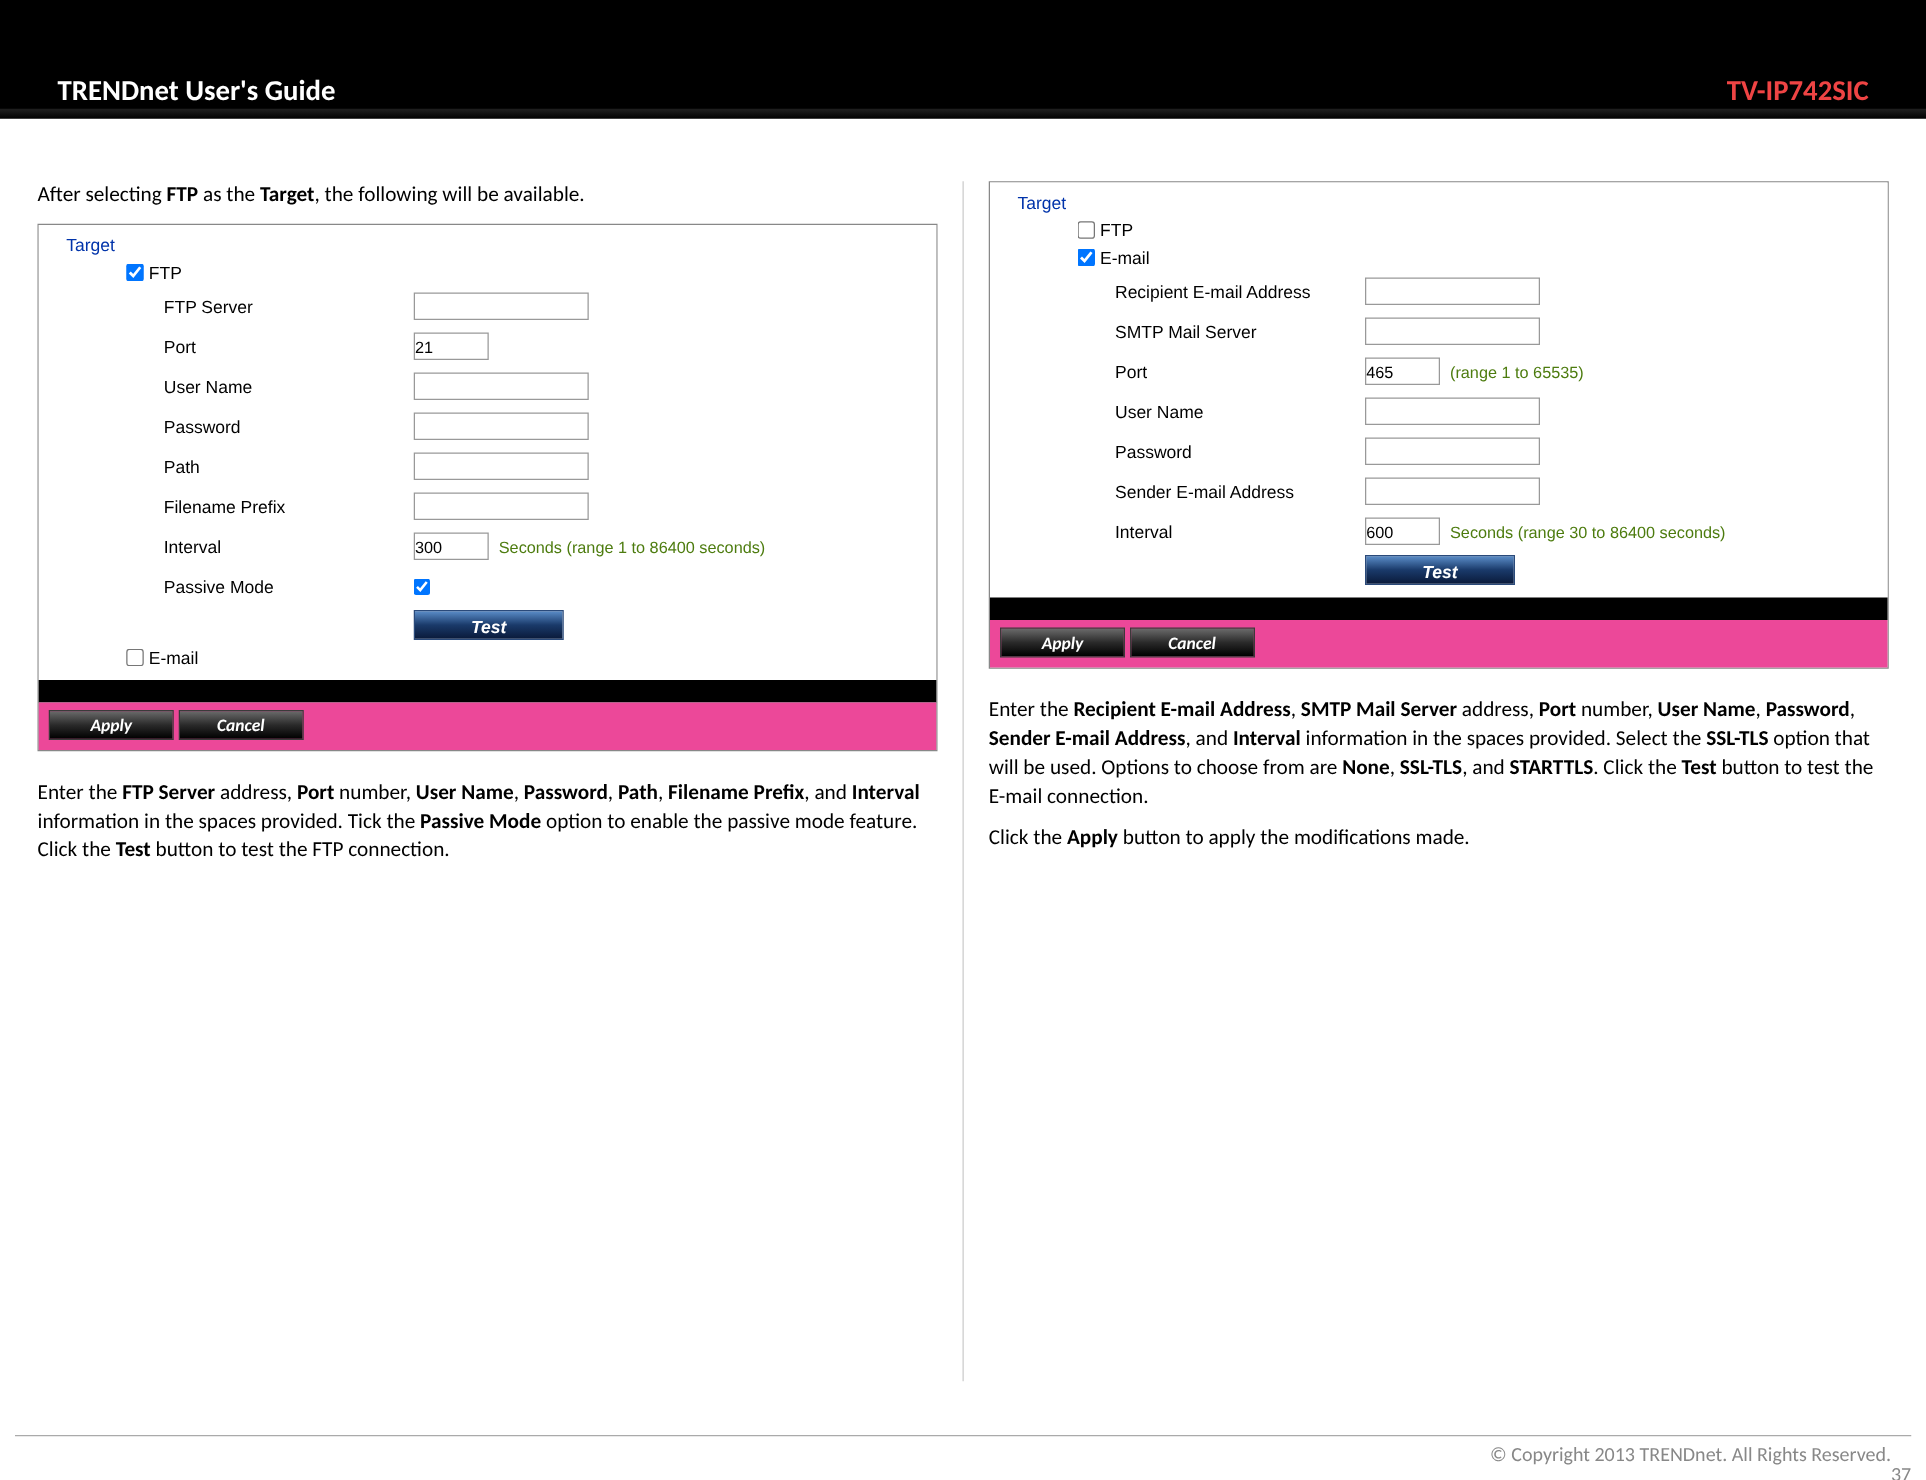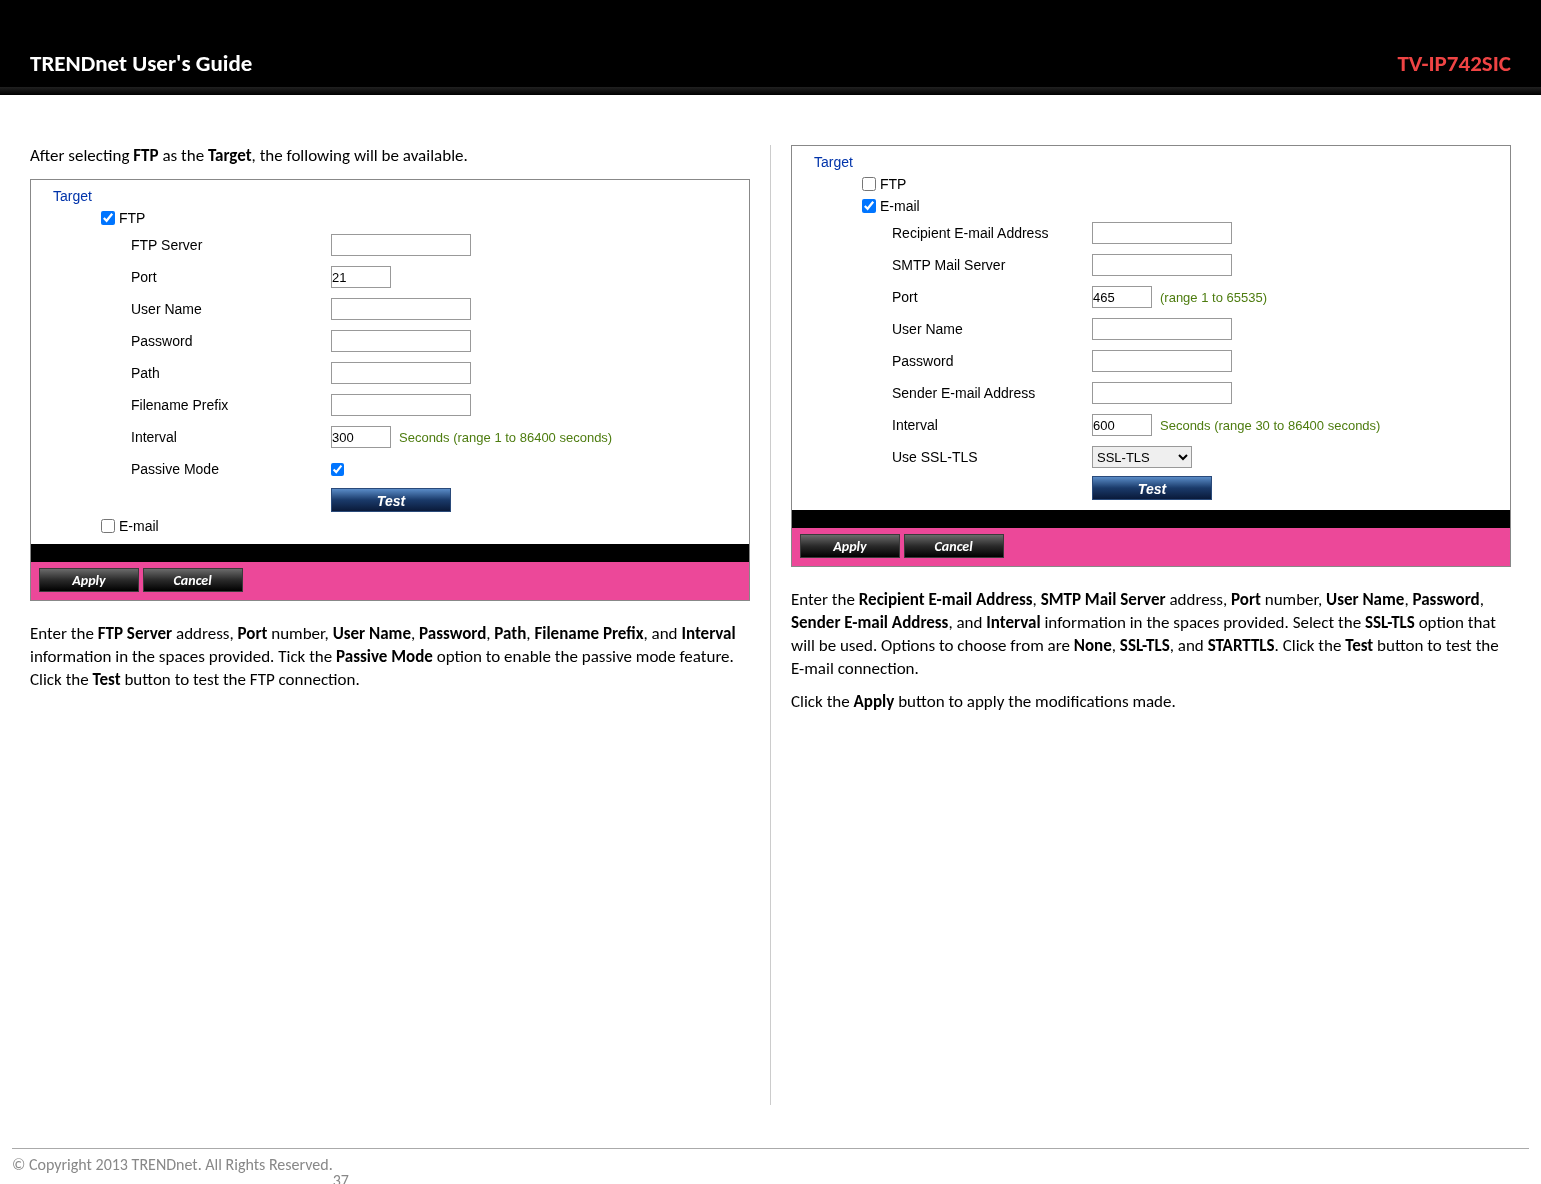--- a/index.html
+++ b/index.html
@@ -19,22 +19,22 @@
   }
   .header-inner {
     position: absolute;
     bottom: 8px;
     left: 0;
     right: 0;
     height: 48px;
     background: #000;
     display: flex;
     justify-content: space-between;
-    align-items: center;
-    padding: 0 30px;
+    align-items: flex-end;
+    padding: 0 46px;
   }
   .header-title { color: #fff; font-size: 23px; font-weight: bold; }
   .header-model { color: #ef4444; font-size: 23px; font-weight: bold; }
   .content {
     display: flex;
     padding: 50px 10px 0 10px;
     gap: 0;
     height: 1010px;
   }
   .col {
@@ -93,21 +93,21 @@
   }
   .body-text { font-size: 17px; line-height: 1.35; margin-bottom: 10px; }
   .page-footer {
     position: absolute;
     bottom: 10px;
     left: 12px;
     right: 12px;
     border-top: 1px solid #aaa;
     padding-top: 6px;
     display: flex;
-    justify-content: flex-start;
+    justify-content: flex-end;
     color: #888;
     font-size: 16px;
   }
   .page-num { color: #888; position: relative; top: 16px; }
   b { font-weight: bold; }
 </style>
 </head>
 <body>
 
 <div class="header">
@@ -218,24 +218,20 @@
           </div>
         <div class="field-row">
             <span class="field-label">Sender E-mail Address</span>
             <input type="text" style="">
           </div>
         <div class="field-row">
             <span class="field-label">Interval</span>
             <input type="text" class="short" value="600" style="">
             <span class="hint">Seconds  (range 30 to 86400 seconds)</span>
           </div>
-        <div class="field-row">
-            <span class="field-label">Use SSL-TLS</span>
-            <select><option>SSL-TLS</option></select>
-          </div>
         <div class="test-row"><span class="test-btn">Test</span></div>
       </div>
       <div class="black-strip"></div>
       <div class="footer-btns">
         <span class="ac-btn">Apply</span>
         <span class="ac-btn">Cancel</span>
       </div>
     </div>
 
     <p class="body-text">

